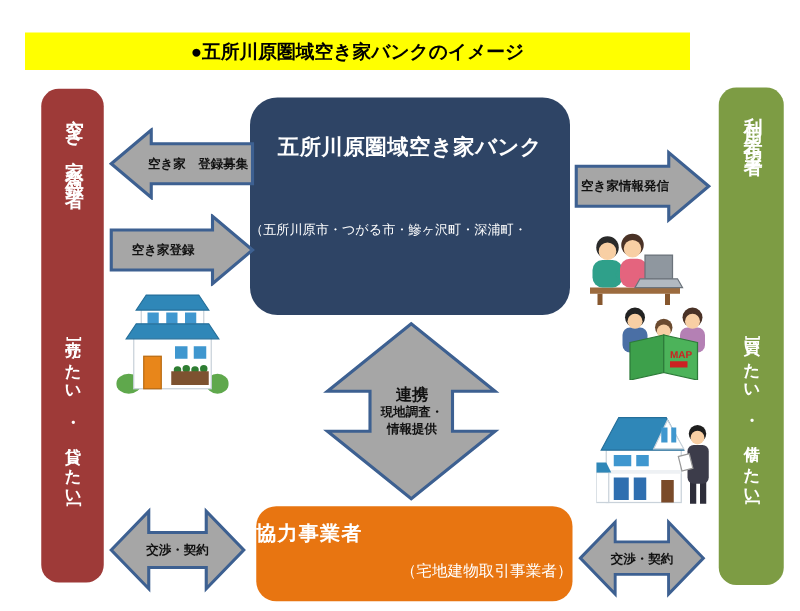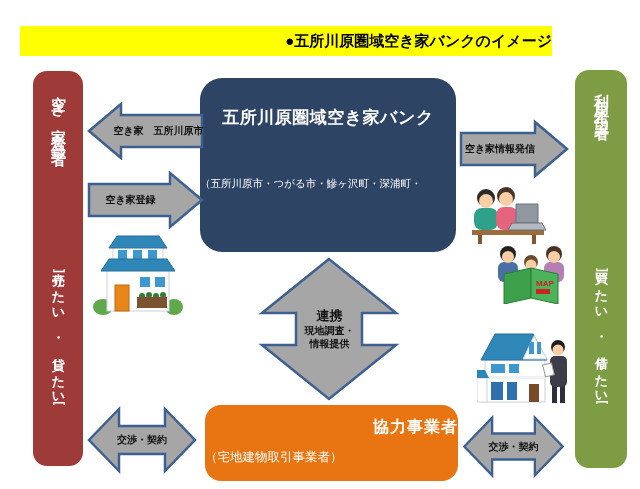--- a/index.html
+++ b/index.html
@@ -3,21 +3,21 @@
 <meta charset="utf-8">
 <style>
   html,body{margin:0;padding:0;background:#ffffff;}
   #stage{
     position:relative;width:640px;height:489px;background:#ffffff;
     font-family:"Liberation Sans","DejaVu Sans",sans-serif;overflow:hidden;
   }
   
   .banner{
     position:absolute;left:20px;top:26px;width:532px;height:30px;
-    background:#ffff00;display:flex;align-items:center;justify-content:flex-end;
+    background:#ffff00;display:flex;align-items:center;justify-content:center;
     font-size:15px;font-weight:bold;color:#000;
   }
   
   .vbar{position:absolute;border-radius:14px;color:#fff;z-index:1;}
   .vbar-left{left:33px;top:71px;width:50px;height:395px;background:#9e3a38;}
   .vbar-right{left:575px;top:70px;width:52px;height:398px;background:#7d9c44;}
   .vtext{
     position:absolute;left:50%;transform:translateX(-50%);
     writing-mode:vertical-rl;text-orientation:upright;white-space:nowrap;
   }
@@ -29,23 +29,23 @@
     background:#2e4465;border-radius:22px;color:#fff;z-index:1;
   }
   .bankbox .bb-title{position:absolute;top:28px;left:0;width:100%;text-align:center;
     font-size:17px;font-weight:bold;letter-spacing:0.5px;}
   .bankbox .bb-sub1{position:absolute;top:99px;left:0;width:100%;text-align:left;font-size:10.5px;}
   .bankbox .bb-sub2{position:absolute;top:125px;left:0;width:100%;text-align:center;font-size:10.5px;}
   .partnerbox{
     position:absolute;left:205px;top:405px;width:253px;height:76px;
     background:#e87511;border-radius:16px;color:#fff;z-index:1;
   }
-  .partnerbox .pb-title{position:absolute;top:12px;left:0;width:100%;text-align:right;
+  .partnerbox .pb-title{position:absolute;top:12px;left:0;width:100%;text-align:left;
     font-size:16px;font-weight:bold;letter-spacing:1px;}
-  .partnerbox .pb-sub{position:absolute;top:44px;left:0;width:100%;text-align:left;font-size:12.5px;font-family:Liberation Mono, monospace;}
+  .partnerbox .pb-sub{position:absolute;top:44px;left:0;width:100%;text-align:right;font-size:12.5px;font-family:Liberation Mono, monospace;}
   
   .arrow{position:absolute;z-index:2;}
   .arrow svg{display:block;width:100%;height:100%;}
   .arrow .albl{
     position:absolute;inset:0;display:flex;align-items:center;justify-content:center;
     font-size:10px;font-weight:bold;color:#111;white-space:nowrap;
   }
   .a-recruit{left:87px;top:102px;width:117px;height:58px;}
   .a-recruit .albl{padding-left:26px;}
   .a-register{left:87px;top:171px;width:117px;height:58px;}
@@ -92,21 +92,21 @@
 
   <div class="partnerbox">
     <div class="pb-title">協力事業者</div>
     <div class="pb-sub">（宅地建物取引事業者）</div>
   </div>
 
   <div class="arrow a-recruit">
     <svg viewBox="0 0 117 58">
       <polygon points="2,29 34,2 34,13 115,13 115,45 34,45 34,56" fill="#a6a6a6" stroke="#3d6091" stroke-width="2.5"></polygon>
     </svg>
-    <div class="albl">空き家　五所川原市</div>
+    <div class="albl">空き家　登録募集</div>
   </div>
 
   <div class="arrow a-register">
     <svg viewBox="0 0 117 58">
       <polygon points="115,29 83,2 83,13 2,13 2,45 83,45 83,56" fill="#a6a6a6" stroke="#3d6091" stroke-width="2.5"></polygon>
     </svg>
     <div class="albl">空き家登録</div>
   </div>
 
   <div class="arrow a-info">

